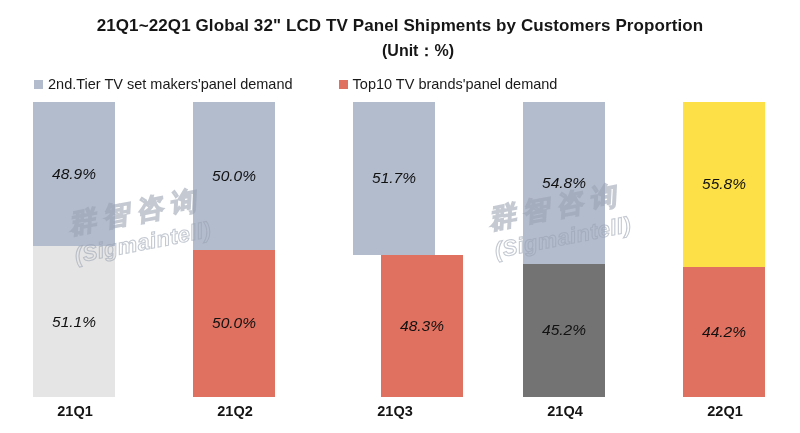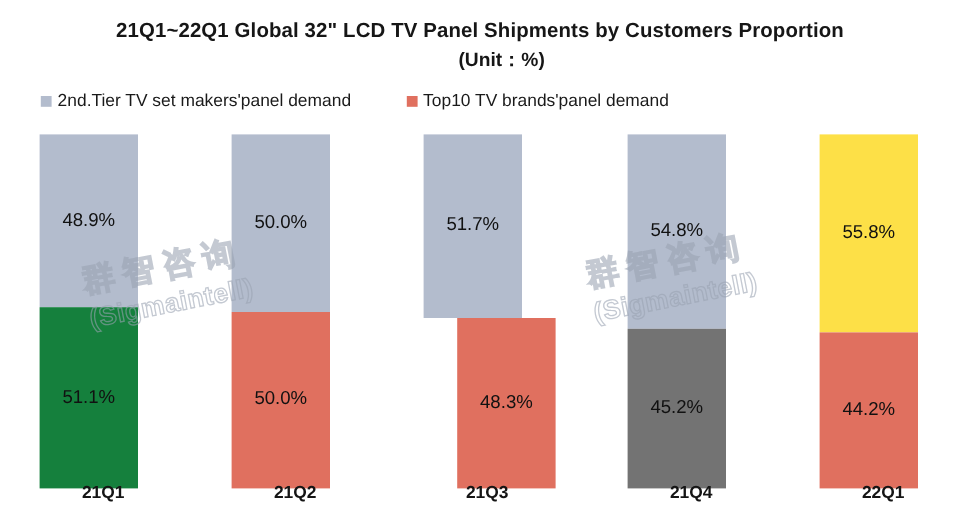--- a/index.html
+++ b/index.html
@@ -69,23 +69,24 @@
   .legend-label {
     font-size: 14.5px;
     color: #1a1a1a;
     white-space: nowrap;
   }
 
   
   .plot {
     position: absolute;
     left: 0;
-    top: 112px;
+    top: 102px;
     width: 800px;
     height: 295px;
+    font-style: italic;
   }
   .bar-group {
     position: absolute;
     top: 0;
     height: 295px;
   }
   .seg {
     position: relative;
     width: 100%;
     display: flex;
@@ -98,21 +99,21 @@
     color: #111111;
     white-space: nowrap;
     position: relative;
     z-index: 3;
   }
 
   
   .xaxis {
     position: absolute;
     top: 395px;
-    left: 12px;
+    left: 1px;
     width: 664px;
     height: 38px;
   }
   .xtick {
     position: absolute;
     top: 8px;
     text-align: center;
     font-size: 14.5px;
     font-weight: bold;
     color: #151515;
@@ -167,21 +168,21 @@
       <span class="legend-label">Top10 TV brands'panel demand</span>
     </div>
   </div>
 
   <div class="plot">
 
     <div class="bar-group" style="left:33px;width:82px;">
       <div class="seg" style="height:48.9%;background:#b3bccd;">
         <span class="seg-label">48.9%</span>
       </div>
-      <div class="seg" style="height:51.1%;background:#15803d;align-items:center;">
+      <div class="seg" style="height:51.1%;background:#e5e5e5;align-items:center;">
         <span class="seg-label">51.1%</span>
       </div>
     </div>
 
     <div class="bar-group" style="left:193px;width:82px;">
       <div class="seg" style="height:50.0%;background:#b3bccd;">
         <span class="seg-label">50.0%</span>
       </div>
       <div class="seg" style="height:50.0%;background:#e0705f;">
         <span class="seg-label">50.0%</span>

